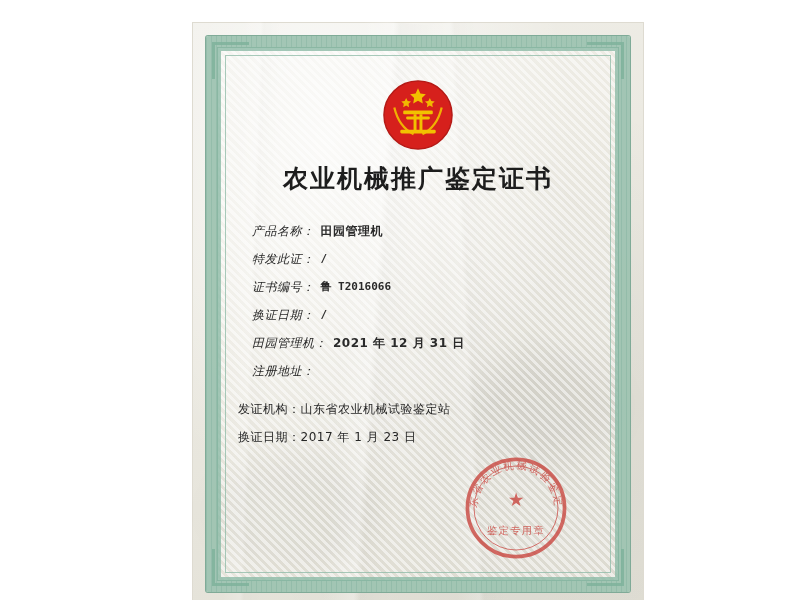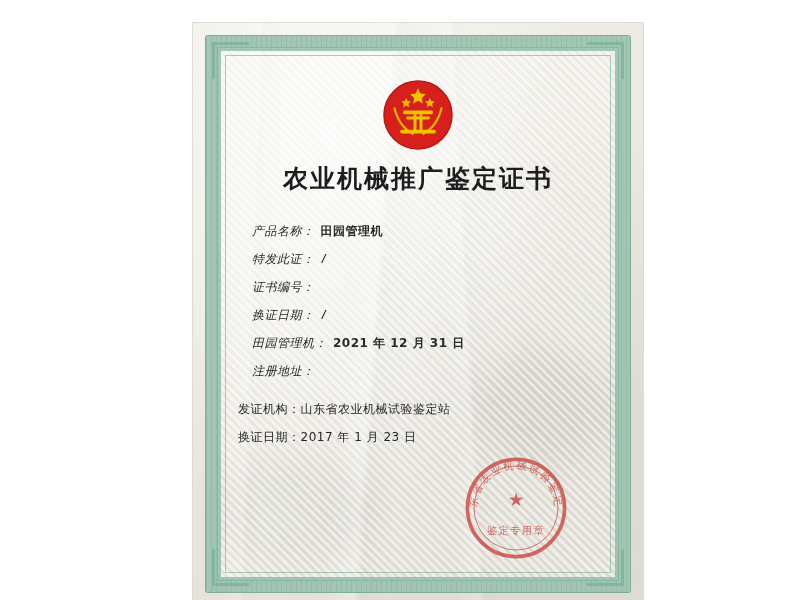--- a/index.html
+++ b/index.html
@@ -244,20 +244,21 @@
         <div class="field-row">
           <span class="field-label">产品名称：</span>
           <span class="field-value cjk">田园管理机</span>
         </div>
         <div class="field-row">
           <span class="field-label">特发此证：</span>
           <span class="field-value">/</span>
         </div>
         <div class="field-row">
           <span class="field-label">证书编号：</span>
+          <span class="field-value">鲁 T2016066</span>
         </div>
         <div class="field-row">
           <span class="field-label">换证日期：</span>
           <span class="field-value">/</span>
         </div>
         <div class="field-row">
           <span class="field-label">田园管理机：</span>
           <span class="field-value cjk">2021 年 12 月 31 日</span>
         </div>
         <div class="field-row">

